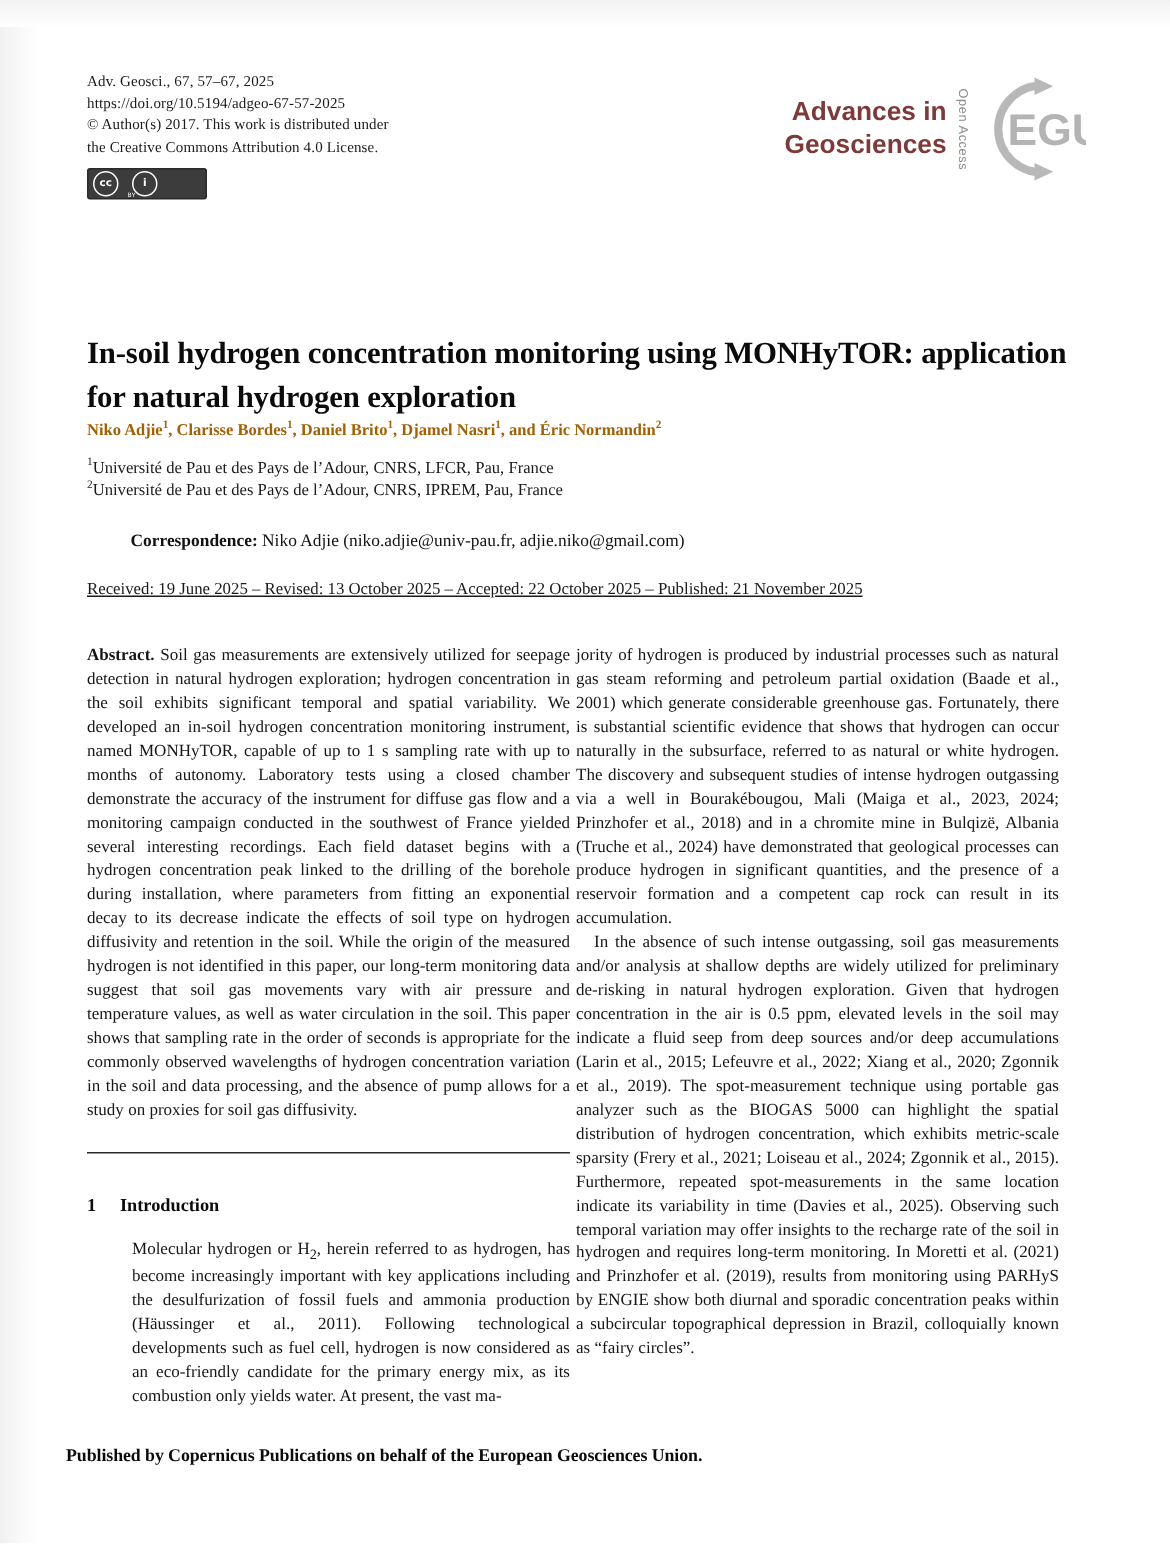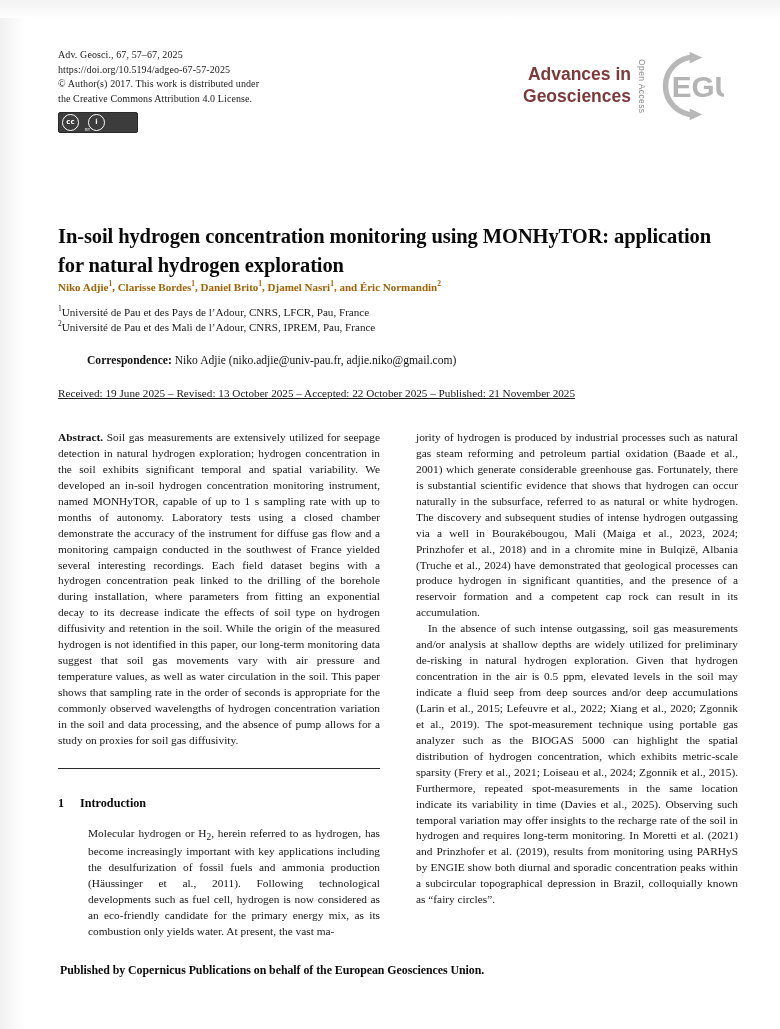--- a/index.html
+++ b/index.html
@@ -160,21 +160,21 @@
     line-height: 1.4;
     color: #1a1a1a;
     text-decoration: underline;
   }
   sup { font-size: .68em; vertical-align: super; line-height: 0; }
 
   
   .columns {
     margin-top: 28px;
     display: flex;
-    gap: 36px;
+    gap: 4px;
   }
   .col {
     width: 322px;
     flex: 0 0 322px;
   }
   .col p {
     margin: 0;
     font-size: 11.35px;
     line-height: 1.405;
     text-align: justify;
@@ -196,21 +196,21 @@
     font-weight: bold;
     color: #0b0b0b;
     display: flex;
   }
   .section-head .num { width: 22px; flex: 0 0 22px; }
   .section-body { margin-top: 15px; margin-left: 30px; }
 
   
   .footer {
     position: absolute;
-    left: 60px;
+    left: 44px;
     top: 963px;
     font-size: 11.9px;
     font-weight: bold;
     color: #0b0b0b;
     letter-spacing: -.05px;
   }
 </style>
 </head>
 <body>
 
@@ -252,21 +252,21 @@
         </svg>
       </div>
     </div>
 
     <div class="title">In-soil hydrogen concentration monitoring using MONHyTOR: application for natural hydrogen exploration</div>
 
     <div class="authors">Niko Adjie<sup>1</sup>, Clarisse Bordes<sup>1</sup>, Daniel Brito<sup>1</sup>, Djamel Nasri<sup>1</sup>, and Éric Normandin<sup>2</sup></div>
 
     <div class="affiliations">
       <div><sup>1</sup><span>Université de Pau et des Pays de l’Adour, CNRS, LFCR, Pau, France</span></div>
-      <div><sup>2</sup><span>Université de Pau et des Mali de l’Adour, CNRS, IPREM, Pau, France</span></div>
+      <div><sup>2</sup><span>Université de Pau et des Pays de l’Adour, CNRS, IPREM, Pau, France</span></div>
     </div>
 
     <div class="correspondence">
       <span class="lbl">Correspondence:</span>
       <span>Niko Adjie (niko.adjie@univ-pau.fr, adjie.niko@gmail.com)</span>
     </div>
 
     <div class="history">Received: 19 June 2025 – Revised: 13 October 2025 – Accepted: 22 October 2025 – Published: 21 November 2025</div>
 
     <div class="columns">

